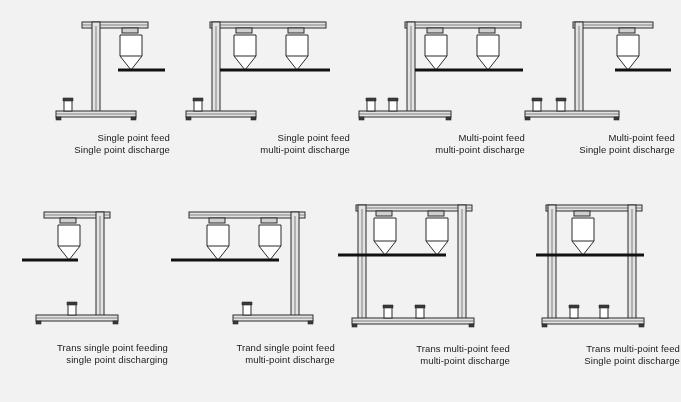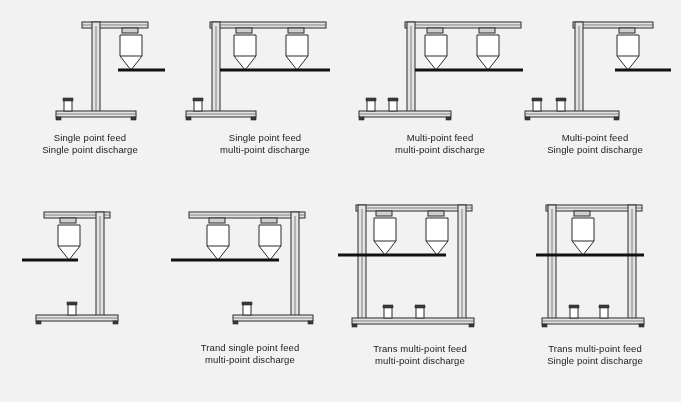--- a/index.html
+++ b/index.html
@@ -30,20 +30,21 @@
     left: 0;
     width: 100%;
     text-align: center;
     font-size: 9.5px;
     line-height: 12px;
     color: #1a1a1a;
     letter-spacing: 0.1px;
   }
   .caption div {
     white-space: nowrap;
+    text-align: right;
   }
   svg {
     display: block;
   }
   .ln { stroke: #2b2b2b; stroke-width: 1; fill: none; }
   .ln-thin { stroke: #555; stroke-width: 0.7; fill: none; }
   .beam { stroke: #111; stroke-width: 3.2; fill: none; stroke-linecap: butt; }
   .fillw { fill: #ffffff; stroke: #2b2b2b; stroke-width: 1; }
   .fillg { fill: #e3e3e3; stroke: #2b2b2b; stroke-width: 1; }
   .fillgd { fill: #cfcfcf; stroke: #2b2b2b; stroke-width: 1; }
@@ -175,20 +176,22 @@
       <line class="ln-thin" x1="92" y1="16" x2="92" y2="120"></line>
       <rect class="fillg" x="28" y="115" width="82" height="6"></rect>
       <line class="ln-thin" x1="28" y1="118" x2="110" y2="118"></line>
       <rect class="fillw" x="60" y="104" width="8" height="11"></rect>
       <path class="dark" d="M59 102 L69 102 L69 105 L59 105 Z"></path>
       <line class="beam" x1="14" y1="60" x2="70" y2="60"></line>
       <rect class="dark" x="28" y="121" width="5" height="3"></rect>
       <rect class="dark" x="105" y="121" width="5" height="3"></rect>
     </svg>
     <div class="caption" style="top:142px;">
+      <div>Trans single point feeding</div>
+      <div>single point discharging</div>
     </div>
   </div>
 
   <div class="cell" style="left:165px; top:200px; width:170px; height:165px;text-decoration:underline;">
     <svg class="diagram" width="170" height="140" viewBox="0 0 170 140">
       <rect class="fillg" x="24" y="12" width="116" height="6"></rect>
       <line class="ln-thin" x1="24" y1="15" x2="140" y2="15"></line>
       <rect class="fillgd" x="44" y="18" width="16" height="5"></rect>
       <rect class="fillgd" x="96" y="18" width="16" height="5"></rect>
       <path class="fillw" d="M42 25 L64 25 L64 46 L53 60 L42 46 Z"></path>

